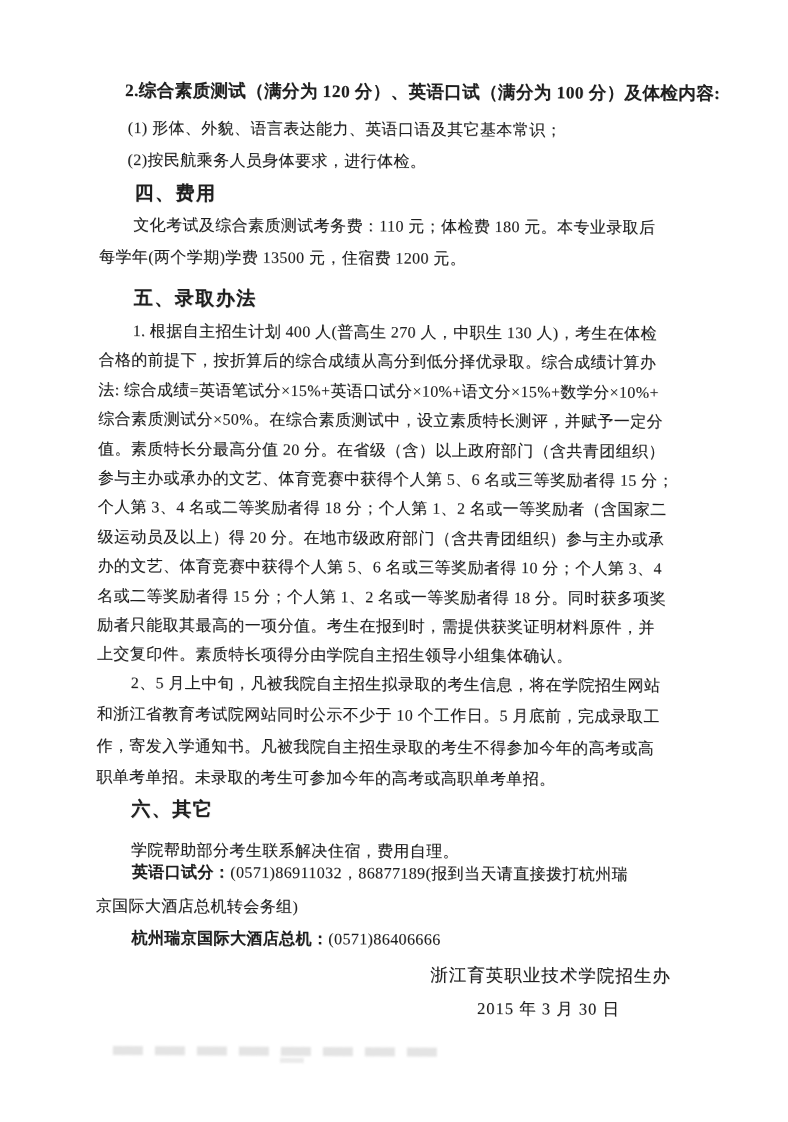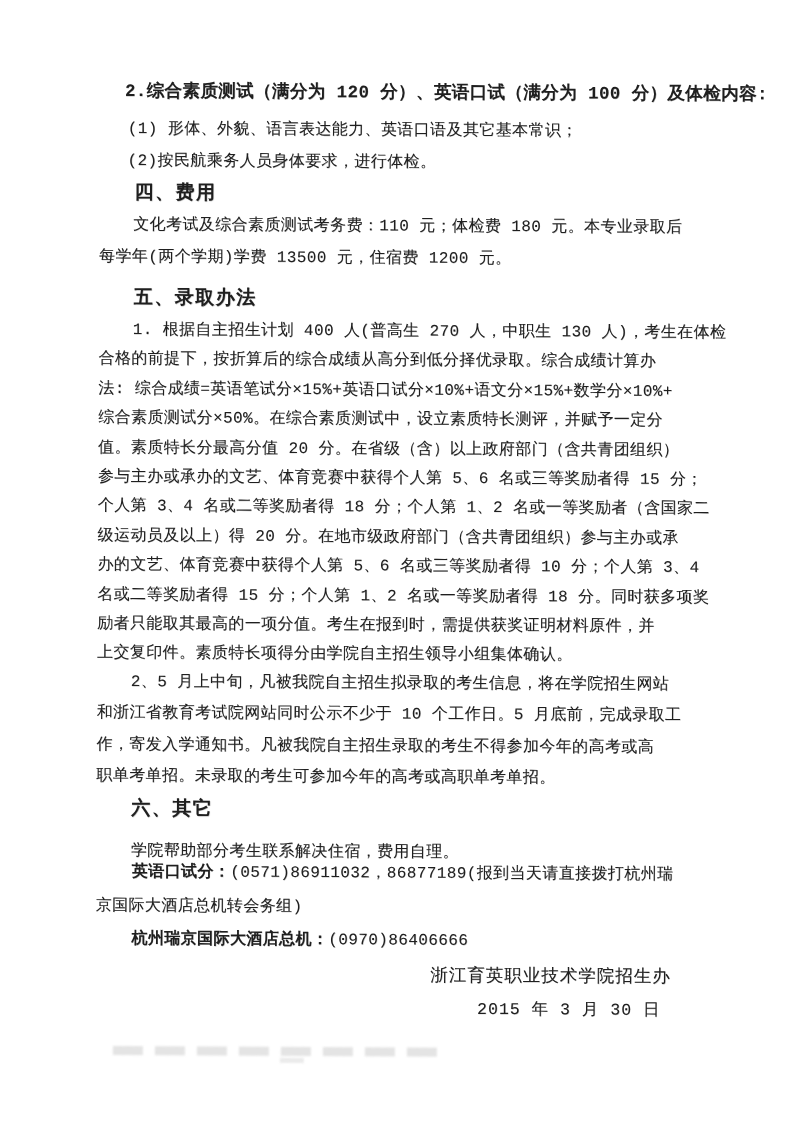--- a/index.html
+++ b/index.html
@@ -7,21 +7,21 @@
     --ink:#1f1f1f;
   }
   html,body{margin:0;padding:0;}
   body{
     width:788px;height:1122px;
     background:var(--paper);
     font-family:"Liberation Serif","DejaVu Serif",serif;
     color:var(--ink);
     overflow:hidden;
   }
-  .page{position:relative;width:788px;height:1012px;background:var(--paper);font-family:Liberation Mono, monospace;}
+  .page{position:relative;width:788px;height:1012px;background:var(--paper);}
   .tilt{
     position:absolute;left:0;top:0;width:788px;height:1122px;
     transform:rotate(0.3deg);
     transform-origin:120px 80px;
   }
   .doc{position:absolute;left:100px;top:0;width:600px;height:1122px;font-size:16px;letter-spacing:0.4px;}
   .blk{position:absolute;left:0;width:100%;}
   .ln{white-space:nowrap;text-shadow:0.4px 0.4px 0.6px rgba(50,50,50,0.35);}
   .bold{font-weight:bold;}
   .heading{
@@ -131,21 +131,21 @@
       <div class="blk" id="line-lodging">
         <div class="ln">学院帮助部分考生联系解决住宿，费用自理。</div>
       </div>
 
       <div class="blk" id="p-phone">
         <div class="ln first"><span class="bold">英语口试分：</span><span>(0571)86911032，86877189(报到当天请直接拨打杭州瑞</span></div>
         <div class="ln">京国际大酒店总机转会务组)</div>
       </div>
 
       <div class="blk" id="line-hotel">
-        <div class="ln"><span class="bold">杭州瑞京国际大酒店总机：</span><span>(0970)86406666</span></div>
+        <div class="ln"><span class="bold">杭州瑞京国际大酒店总机：</span><span>(0571)86406666</span></div>
       </div>
 
       <div class="blk" id="line-signature">
         <div class="ln">浙江育英职业技术学院招生办</div>
       </div>
 
       <div class="blk" id="line-date">
         <div class="ln">2015 年 3 月 30 日</div>
       </div>
 

